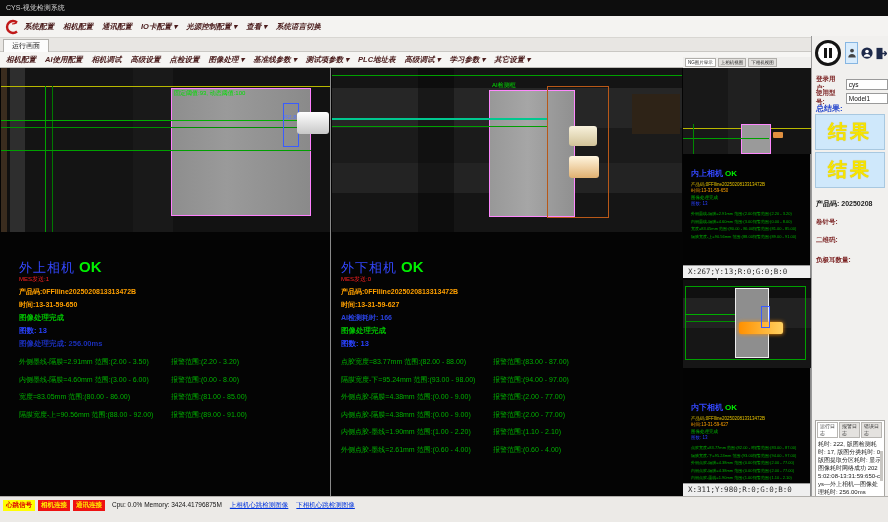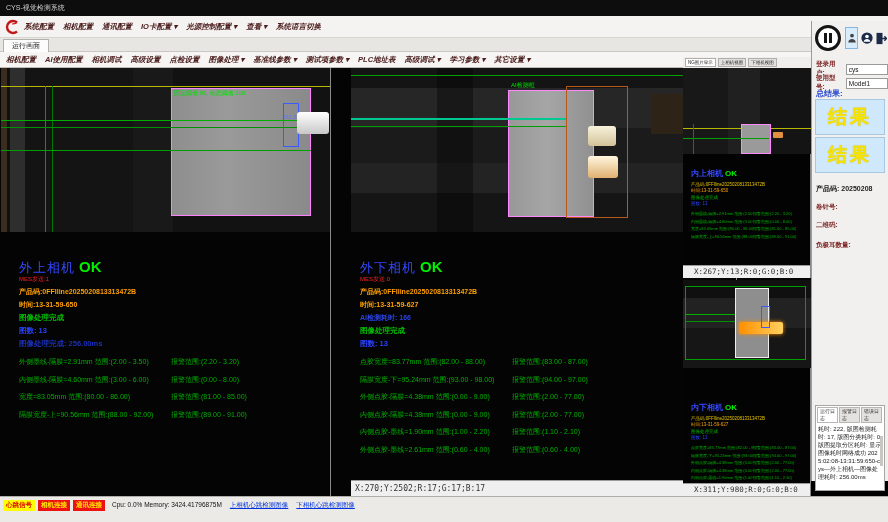--- a/index.html
+++ b/index.html
@@ -28,23 +28,23 @@
   .ln-elapsed{font-size:7.5px;font-weight:bold;color:#1b2fb8;margin-top:3px;}
   .mrows{margin-top:8px;}
   .mrow{display:flex;font-size:7px;color:#00b000;margin-bottom:7.5px;white-space:nowrap;}
   .mcol{width:152px;flex:none;}
   
   .sm-title-cn{font-size:8px;font-weight:bold;color:#3448ff;}
   .sm-title-ok{font-size:8px;font-weight:bold;color:#00f000;margin-left:2px;}
   .sm-ln{font-size:4.5px;margin-top:1.5px;white-space:nowrap;}
   .sm-row{display:flex;font-size:4px;color:#00b000;margin-bottom:2.6px;white-space:nowrap;}
   .sm-mcol{width:62px;flex:none;overflow:hidden;}
-  .sm-status{left:0;bottom:0;right:0;height:13px;background:#efefef;border-top:1px solid #9a9a9a;font-family:"DejaVu Sans Mono",monospace;font-size:7.5px;color:#333;line-height:12px;padding-left:11px;box-sizing:border-box;}
-  
-  .right-panel{left:811px;top:21px;width:77px;height:460px;background:#f1f0ee;border-left:1px solid #9a9a9a;box-sizing:border-box;}
+  .sm-status{left:0;bottom:0;right:0;height:13px;background:#efefef;border-top:1px solid #9a9a9a;font-family:"DejaVu Sans Mono",monospace;font-size:7.5px;color:#333;line-height:12px;padding-left:5px;box-sizing:border-box;}
+  
+  .right-panel{left:811px;top:36px;width:77px;height:460px;background:#f1f0ee;border-left:1px solid #9a9a9a;box-sizing:border-box;}
   .fld-label{font-size:6.5px;font-weight:bold;color:#7a1f1f;}
   .fld-box{background:#fff;border:1px solid #9a9a9a;font-size:6.5px;color:#111;padding:0 2px;height:9px;line-height:9px;}
   .result-box{left:3px;width:68px;height:34px;background:#cfe8fb;border:1px solid #a8c8e0;display:flex;align-items:center;justify-content:center;font-size:19px;font-weight:bold;color:#f7e400;letter-spacing:3px;text-shadow:0 0 1px #c8b000;}
   .log-tab{font-size:5px;color:#333;background:#e4e2df;border:1px solid #b8b6b2;padding:0 2px;line-height:7px;margin-right:1px;}
   
   .bottombar{left:0;top:496px;width:888px;height:26px;background:#eceae7;border-top:1px solid #b0aeaa;box-sizing:border-box;display:flex;align-items:flex-start;padding:3px 0 0 3px;}
   .badge{font-size:6.5px;font-weight:bold;padding:1px 3px;margin-right:3px;white-space:nowrap;}
   .badge-y{background:#ffff00;color:#dd0000;}
   .badge-r{background:#ee1111;color:#ffee00;}
   .cpu-text{font-size:6.5px;color:#111;margin:1px 8px 0 4px;white-space:nowrap;}
@@ -138,21 +138,21 @@
               <span>报警范围:(81.00 - 85.00)</span>
             </div>
           <div class="mrow">
               <span class="mcol">隔膜宽度-上=90.56mm 范围:(88.00 - 92.00)</span>
               <span>报警范围:(89.00 - 91.00)</span>
             </div>
         </div>
       </div>
     </div>
 
-    <div class="abs cam-view" style="left:351px;width:386px;">
+    <div class="abs cam-view" style="left:332px;width:386px;">
       <div class="abs cam-img">
         <div class="abs" style="left:0;top:0;width:350px;height:164px;background:linear-gradient(180deg,#141414 0 20px,#262626 20px 60px,#1b1b1b 60px 95px,#232323 95px 125px,#151515 125px 100%);"></div>
         <div class="abs" style="left:86px;top:0;width:36px;height:164px;background:rgba(0,0,0,0.35);"></div>
         <div class="abs" style="left:300px;top:26px;width:48px;height:40px;background:#2e2317;"></div>
         <div class="hline" style="left:0;top:7px;width:350px;background:#00a000;"></div>
         <div class="abs" style="left:160px;top:13px;font-size:6px;color:#00e000;white-space:nowrap;">AI检测框</div>
         <div class="abs" style="left:157px;top:22px;width:86px;height:127px;background:linear-gradient(90deg,#989898,#a6a6a6 45%,#909090);border:1px solid #ff88ff;box-sizing:border-box;"></div>
         <div class="hline" style="left:0;top:50px;width:216px;background:#00c890;height:2px;"></div>
         <div class="hline" style="left:0;top:58px;width:216px;background:#00a000;"></div>
         <div class="abs" style="left:215px;top:18px;width:62px;height:132px;border:1px solid #b85818;box-sizing:border-box;"></div>
@@ -189,21 +189,20 @@
           <div class="mrow">
               <span class="mcol">内侧点胶-墨线=1.90mm 范围:(1.00 - 2.20)</span>
               <span>报警范围:(1.10 - 2.10)</span>
             </div>
           <div class="mrow">
               <span class="mcol">外侧点胶-墨线=2.61mm 范围:(0.60 - 4.00)</span>
               <span>报警范围:(0.60 - 4.00)</span>
             </div>
         </div>
       </div>
-      <div class="abs cam-status">X:270;Y:2502;R:17;G:17;B:17</div>
     </div>
 
     <div class="abs" style="left:683px;top:0;width:144px;height:428px;">
 
       <div class="abs" style="left:0;top:0;width:128px;height:210px;background:#030303;border-right:1px solid #8a8a8a;box-sizing:border-box;">
         <div class="abs" style="left:0;top:0;width:128px;height:86px;overflow:hidden;">
           <div class="abs" style="left:0;top:0;width:128px;height:86px;background:linear-gradient(90deg,#181818 0 35%,#202020 35% 60%,#141414 60% 100%);"></div>
           <div class="hline" style="left:0;top:60px;width:128px;background:#b8b800;"></div>
           <div class="abs" style="left:58px;top:56px;width:30px;height:30px;background:#9a9a9a;border:1px solid #ff88ff;box-sizing:border-box;"></div>
           <div class="hline" style="left:0;top:70px;width:86px;background:#00a000;"></div>

